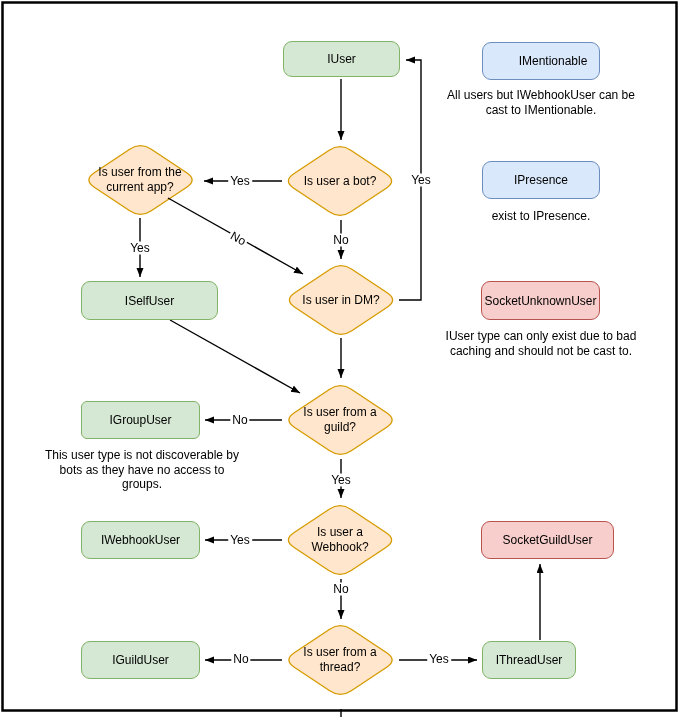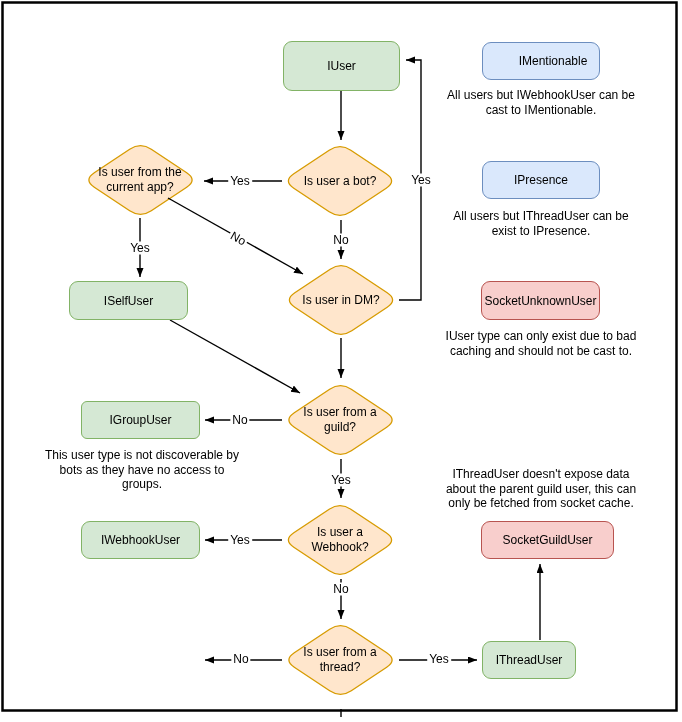--- a/index.html
+++ b/index.html
@@ -100,43 +100,46 @@
     <line class="conn" x1="282" y1="420" x2="205" y2="420" marker-end="url(#arrow)"></line>
     <line class="conn" x1="341" y1="459" x2="341" y2="498" marker-end="url(#arrow)"></line>
     <line class="conn" x1="282" y1="540" x2="205" y2="540" marker-end="url(#arrow)"></line>
     <line class="conn" x1="341" y1="579" x2="341" y2="619" marker-end="url(#arrow)"></line>
     <line class="conn" x1="282" y1="660" x2="205" y2="660" marker-end="url(#arrow)"></line>
     <line class="conn" x1="399" y1="660" x2="477" y2="660" marker-end="url(#arrow)"></line>
     <line class="conn" x1="540" y1="640" x2="540" y2="564" marker-end="url(#arrow)"></line>
     <line class="conn" x1="341" y1="709" x2="341" y2="717"></line>
   </svg>
 
-  <div class="box green" style="left:283px; top:41px; width:117px; height:50px;">
+  <div class="box green" style="left:283px; top:41px; width:117px; height:36px;">
     <span>IUser</span>
   </div>
   <div class="box blue" style="left:482px; top:42px; width:118px; height:38px;padding-left:24px;">
     <span>IMentionable</span>
   </div>
   <div class="box blue" style="left:482px; top:161px; width:118px; height:38px;">
     <span>IPresence</span>
   </div>
   <div class="box red" style="left:481px; top:281px; width:119px; height:39px;">
     <span>SocketUnknownUser</span>
   </div>
-  <div class="box green" style="left:69px; top:281px; width:119px; height:39px;">
+  <div class="box green" style="left:81px; top:281px; width:137px; height:39px;">
     <span>ISelfUser</span>
   </div>
   <div class="box green" style="left:81px; top:401px; width:119px; height:38px;border-radius:6px;">
     <span>IGroupUser</span>
   </div>
   <div class="box green" style="left:81px; top:521px; width:119px; height:38px;">
     <span>IWebhookUser</span>
   </div>
   <div class="box red" style="left:481px; top:521px; width:133px; height:38px;">
     <span>SocketGuildUser</span>
+  </div>
+  <div class="box green" style="left:81px; top:641px; width:119px; height:38px;">
+    <span>IGuildUser</span>
   </div>
   <div class="box green" style="left:482px; top:641px; width:94px; height:38px;">
     <span>IThreadUser</span>
   </div>
 
   <div class="diamond-label" style="left:340px; top:181px;">Is user a bot?</div>
   <div class="diamond-label" style="left:140px; top:180px;">Is user from the current app?</div>
   <div class="diamond-label" style="left:341px; top:300px;">Is user in DM?</div>
   <div class="diamond-label" style="left:340px; top:420px;">Is user from a guild?</div>
   <div class="diamond-label" style="left:340px; top:540px;">Is user a Webhook?</div>
@@ -152,31 +155,25 @@
   <div class="edge-label" style="left:240px; top:540px;">Yes</div>
   <div class="edge-label" style="left:341px; top:589px;">No</div>
   <div class="edge-label" style="left:241px; top:659px;">No</div>
   <div class="edge-label" style="left:439px; top:659px;">Yes</div>
 
   <div class="caption" style="left:431px; top:88px;">
     <span>All users but IWebhookUser can be</span>
     <span>cast to IMentionable.</span>
   </div>
   <div class="caption" style="left:431px; top:209px;">
-    <span>All users but IThreadUser can be</span>
     <span>exist to IPresence.</span>
   </div>
   <div class="caption" style="left:431px; top:329px;">
     <span>IUser type can only exist due to bad</span>
     <span>caching and should not be cast to.</span>
   </div>
   <div class="caption" style="left:32px; top:448px;">
     <span>This user type is not discoverable by</span>
     <span>bots as they have no access to</span>
     <span>groups.</span>
   </div>
-  <div class="caption" style="left:431px; top:467px;">
-    <span>IThreadUser doesn't expose data</span>
-    <span>about the parent guild user, this can</span>
-    <span>only be fetched from socket cache.</span>
-  </div>
 
 </div>
 
 </body></html>

